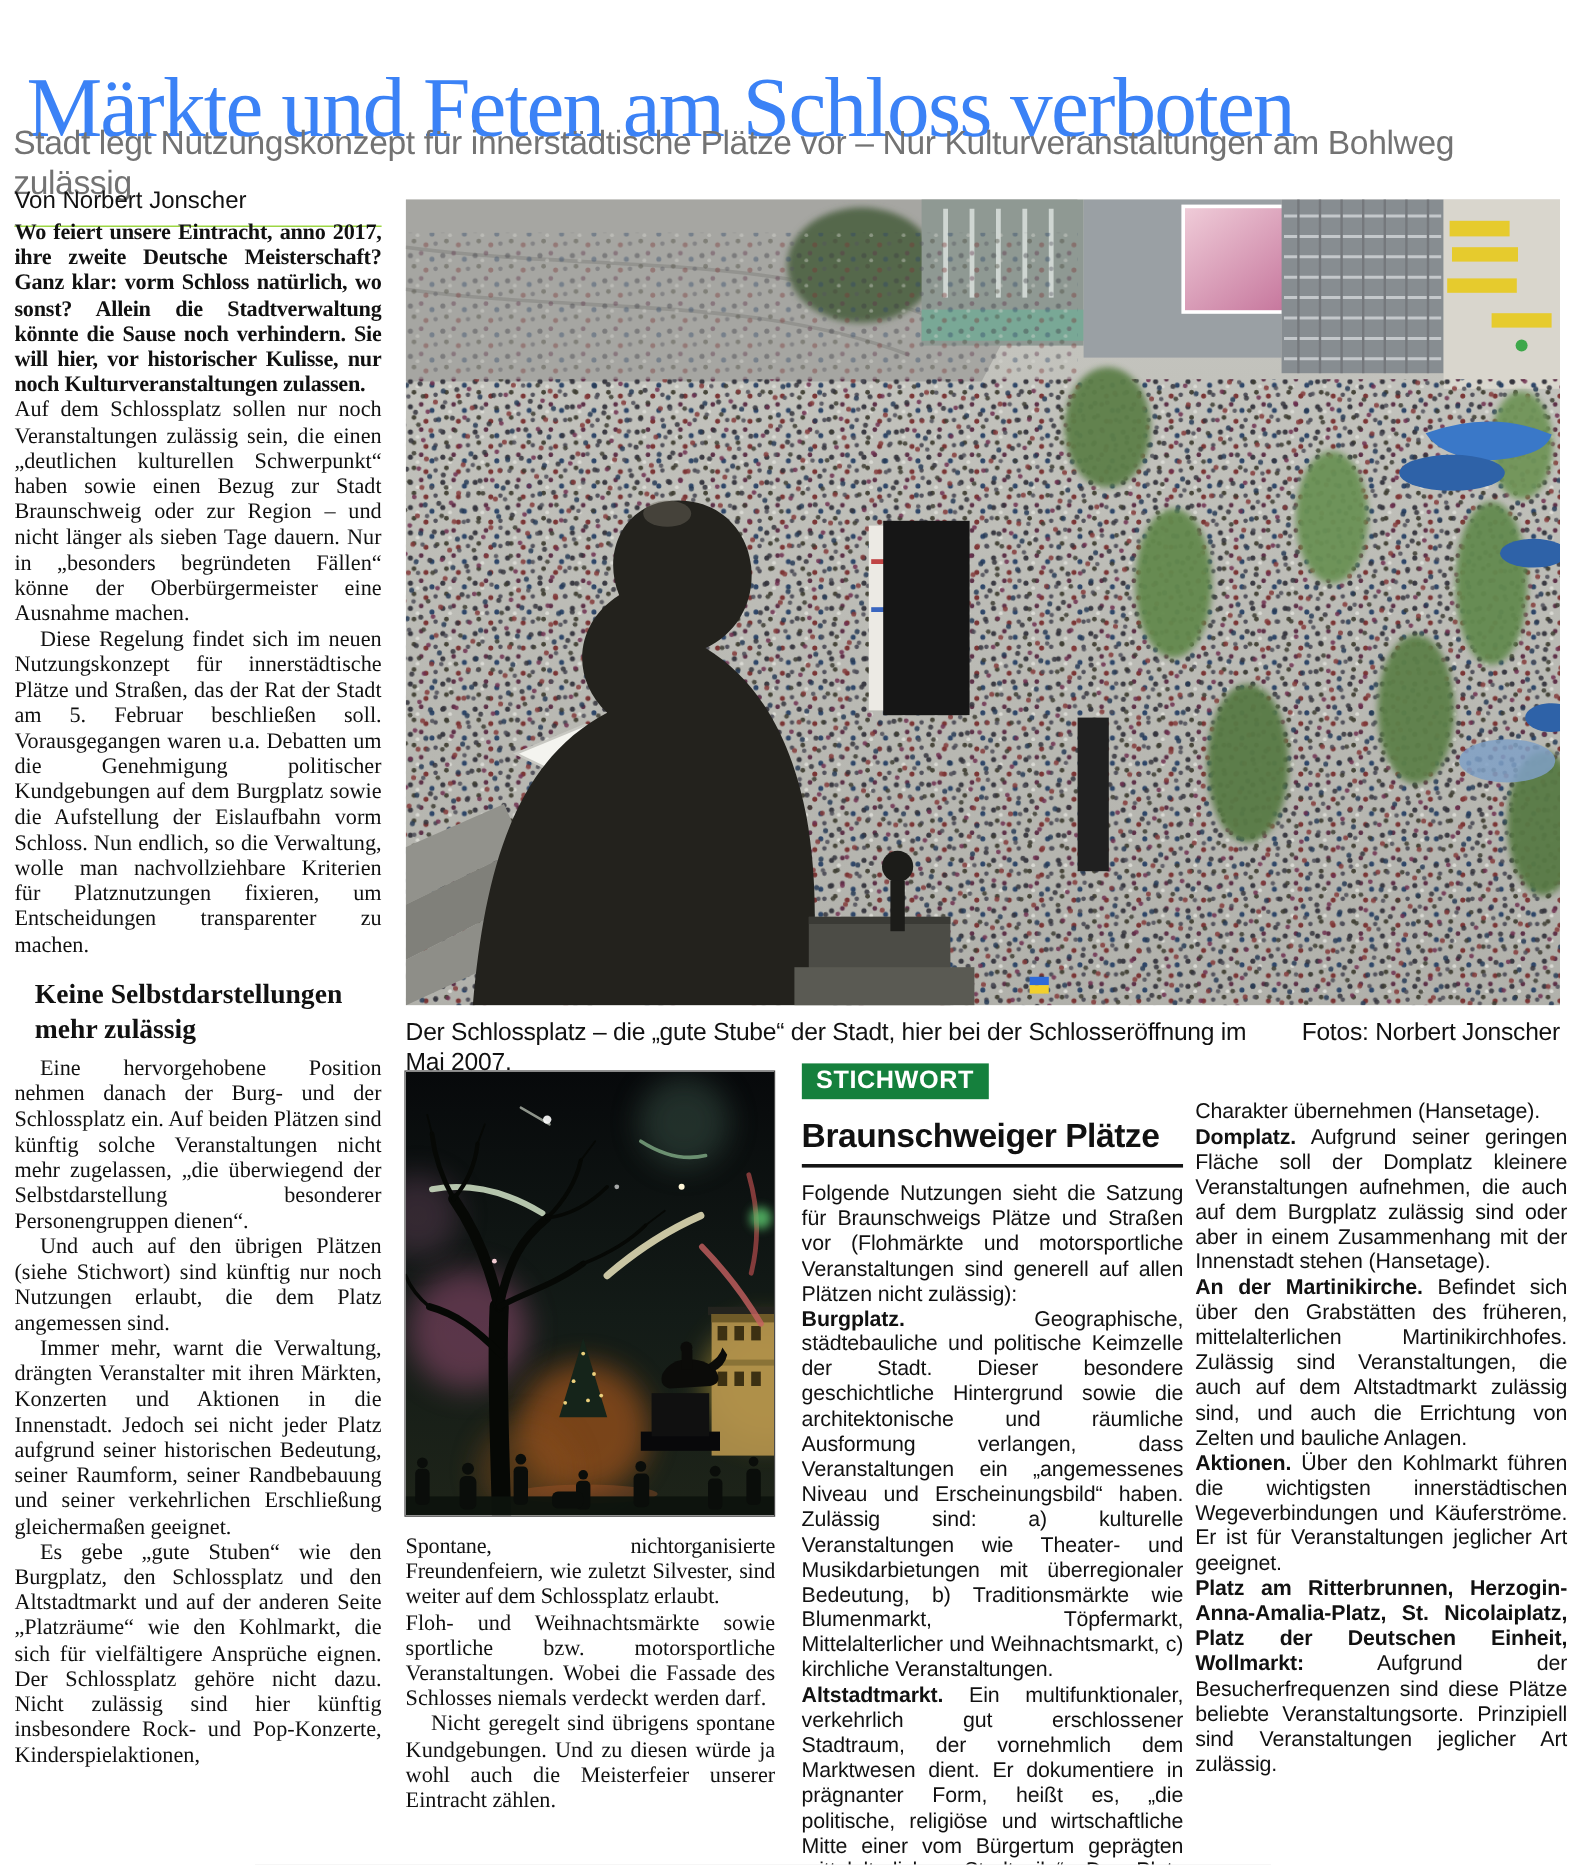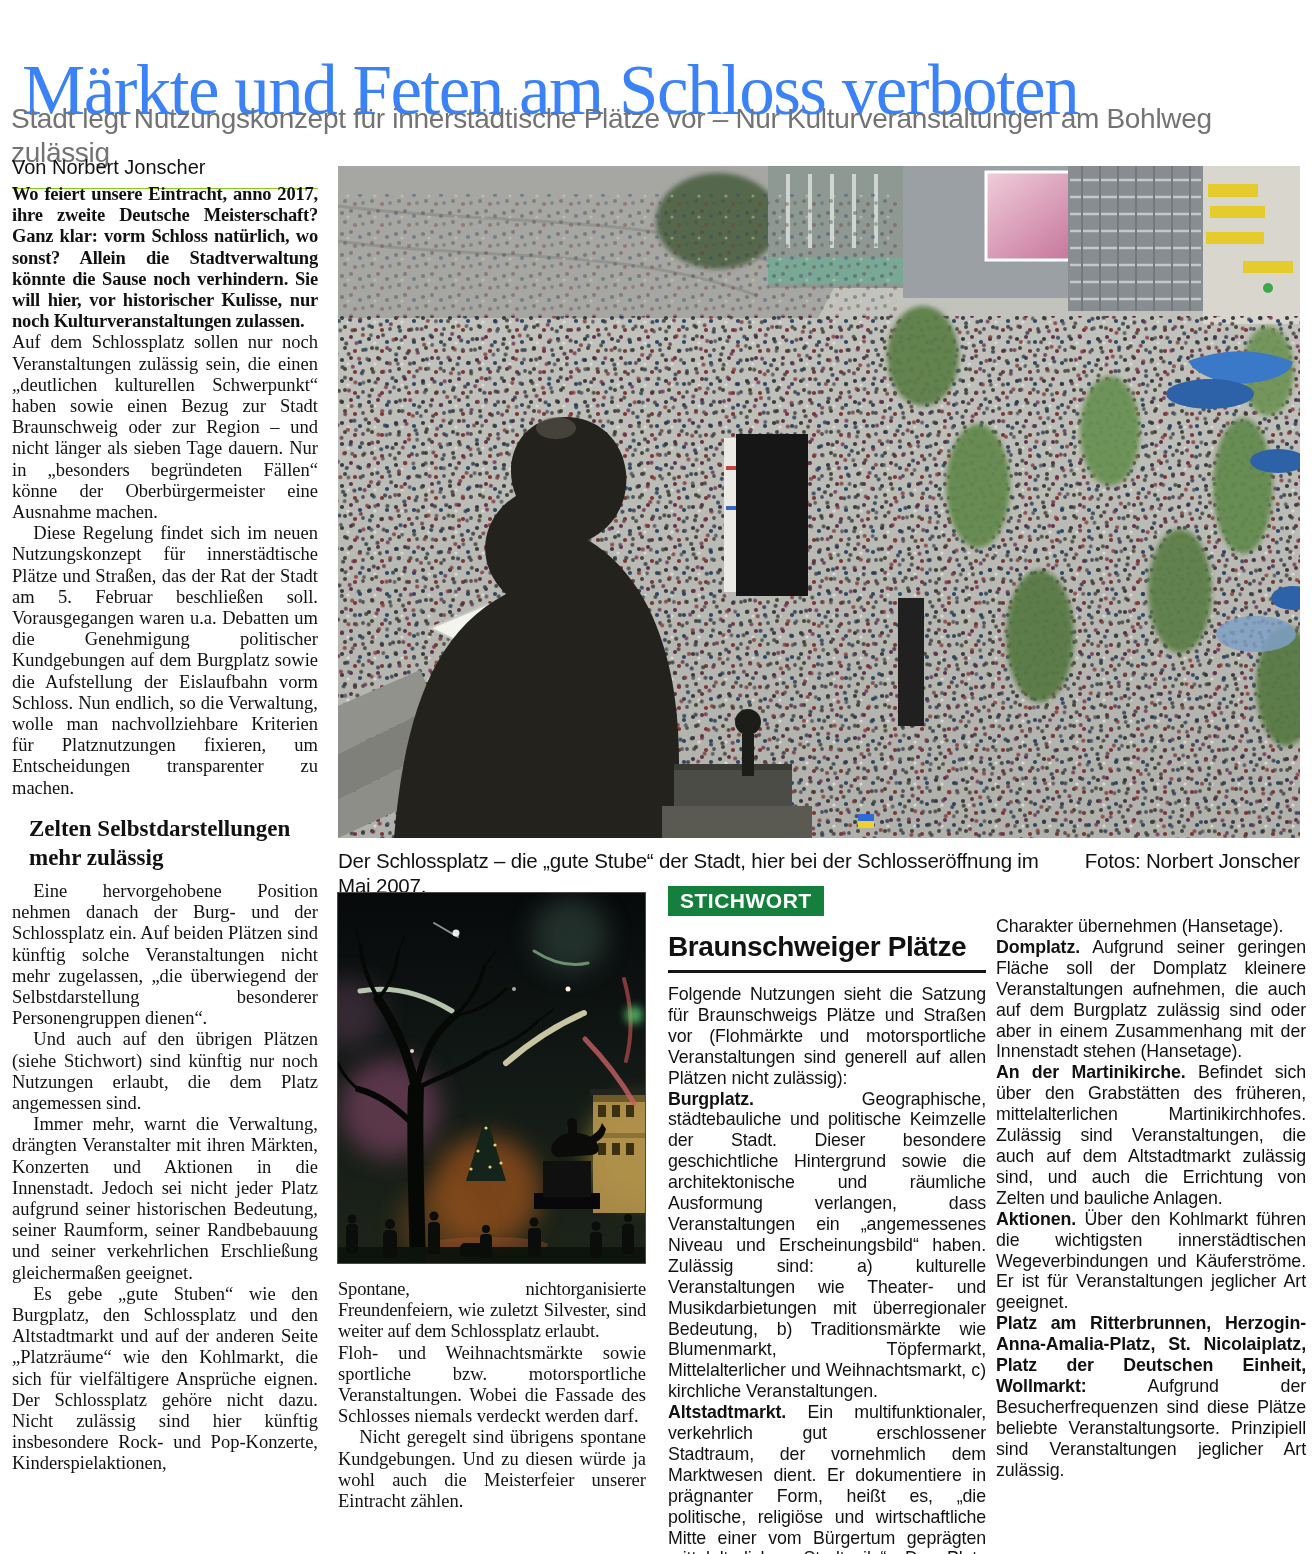--- a/index.html
+++ b/index.html
@@ -52,21 +52,21 @@
 <div class="page">
 
   <h1 class="headline">Märkte und Feten am Schloss verboten</h1>
   <div class="subheadline">Stadt legt Nutzungskonzept für innerstädtische Plätze vor – Nur Kulturveranstaltungen am Bohlweg zulässig</div>
   <div class="byline">Von Norbert Jonscher</div>
 
   <div class="col1 serifbody">
     <p class="intro">Wo feiert unsere Eintracht, anno 2017, ihre zweite Deutsche Meisterschaft? Ganz klar: vorm Schloss natürlich, wo sonst? Allein die Stadtverwaltung könnte die Sause noch verhindern. Sie will hier, vor historischer Kulisse, nur noch Kulturveranstaltungen zulassen.</p>
     <p>Auf dem Schlossplatz sollen nur noch Veranstaltungen zulässig sein, die einen „deutlichen kulturellen Schwerpunkt“ haben sowie einen Bezug zur Stadt Braunschweig oder zur Region – und nicht länger als sieben Tage dauern. Nur in „besonders begründeten Fällen“ könne der Oberbürgermeister eine Ausnahme machen.</p>
     <p class="ind">Diese Regelung findet sich im neuen Nutzungskonzept für innerstädtische Plätze und Straßen, das der Rat der Stadt am 5. Februar beschließen soll. Vorausgegangen waren u.a. Debatten um die Genehmigung politischer Kundgebungen auf dem Burgplatz sowie die Aufstellung der Eislaufbahn vorm Schloss. Nun endlich, so die Verwaltung, wolle man nachvollziehbare Kriterien für Platznutzungen fixieren, um Entscheidungen transparenter zu machen.</p>
-    <h3 class="crosshead">Zelten Selbstdarstellungen mehr zulässig</h3>
+    <h3 class="crosshead">Keine Selbstdarstellungen mehr zulässig</h3>
     <p class="ind">Eine hervorgehobene Position nehmen danach der Burg- und der Schlossplatz ein. Auf beiden Plätzen sind künftig solche Veranstaltungen nicht mehr zugelassen, „die überwiegend der Selbstdarstellung besonderer Personengruppen dienen“.</p>
     <p class="ind">Und auch auf den übrigen Plätzen (siehe Stichwort) sind künftig nur noch Nutzungen erlaubt, die dem Platz angemessen sind.</p>
     <p class="ind">Immer mehr, warnt die Verwaltung, drängten Veranstalter mit ihren Märkten, Konzerten und Aktionen in die Innenstadt. Jedoch sei nicht jeder Platz aufgrund seiner historischen Bedeutung, seiner Raumform, seiner Randbebauung und seiner verkehrlichen Erschließung gleichermaßen geeignet.</p>
     <p class="ind">Es gebe „gute Stuben“ wie den Burgplatz, den Schlossplatz und den Altstadtmarkt und auf der anderen Seite „Platzräume“ wie den Kohlmarkt, die sich für vielfältigere Ansprüche eignen. Der Schlossplatz gehöre nicht dazu. Nicht zulässig sind hier künftig insbesondere Rock- und Pop-Konzerte, Kinderspielaktionen,</p>
   </div>
 
   <div class="mainphoto">
     <svg viewBox="0 0 962 672" preserveAspectRatio="none">
       <defs>
         <linearGradient id="pave" x1="0" y1="0" x2="0" y2="1">

